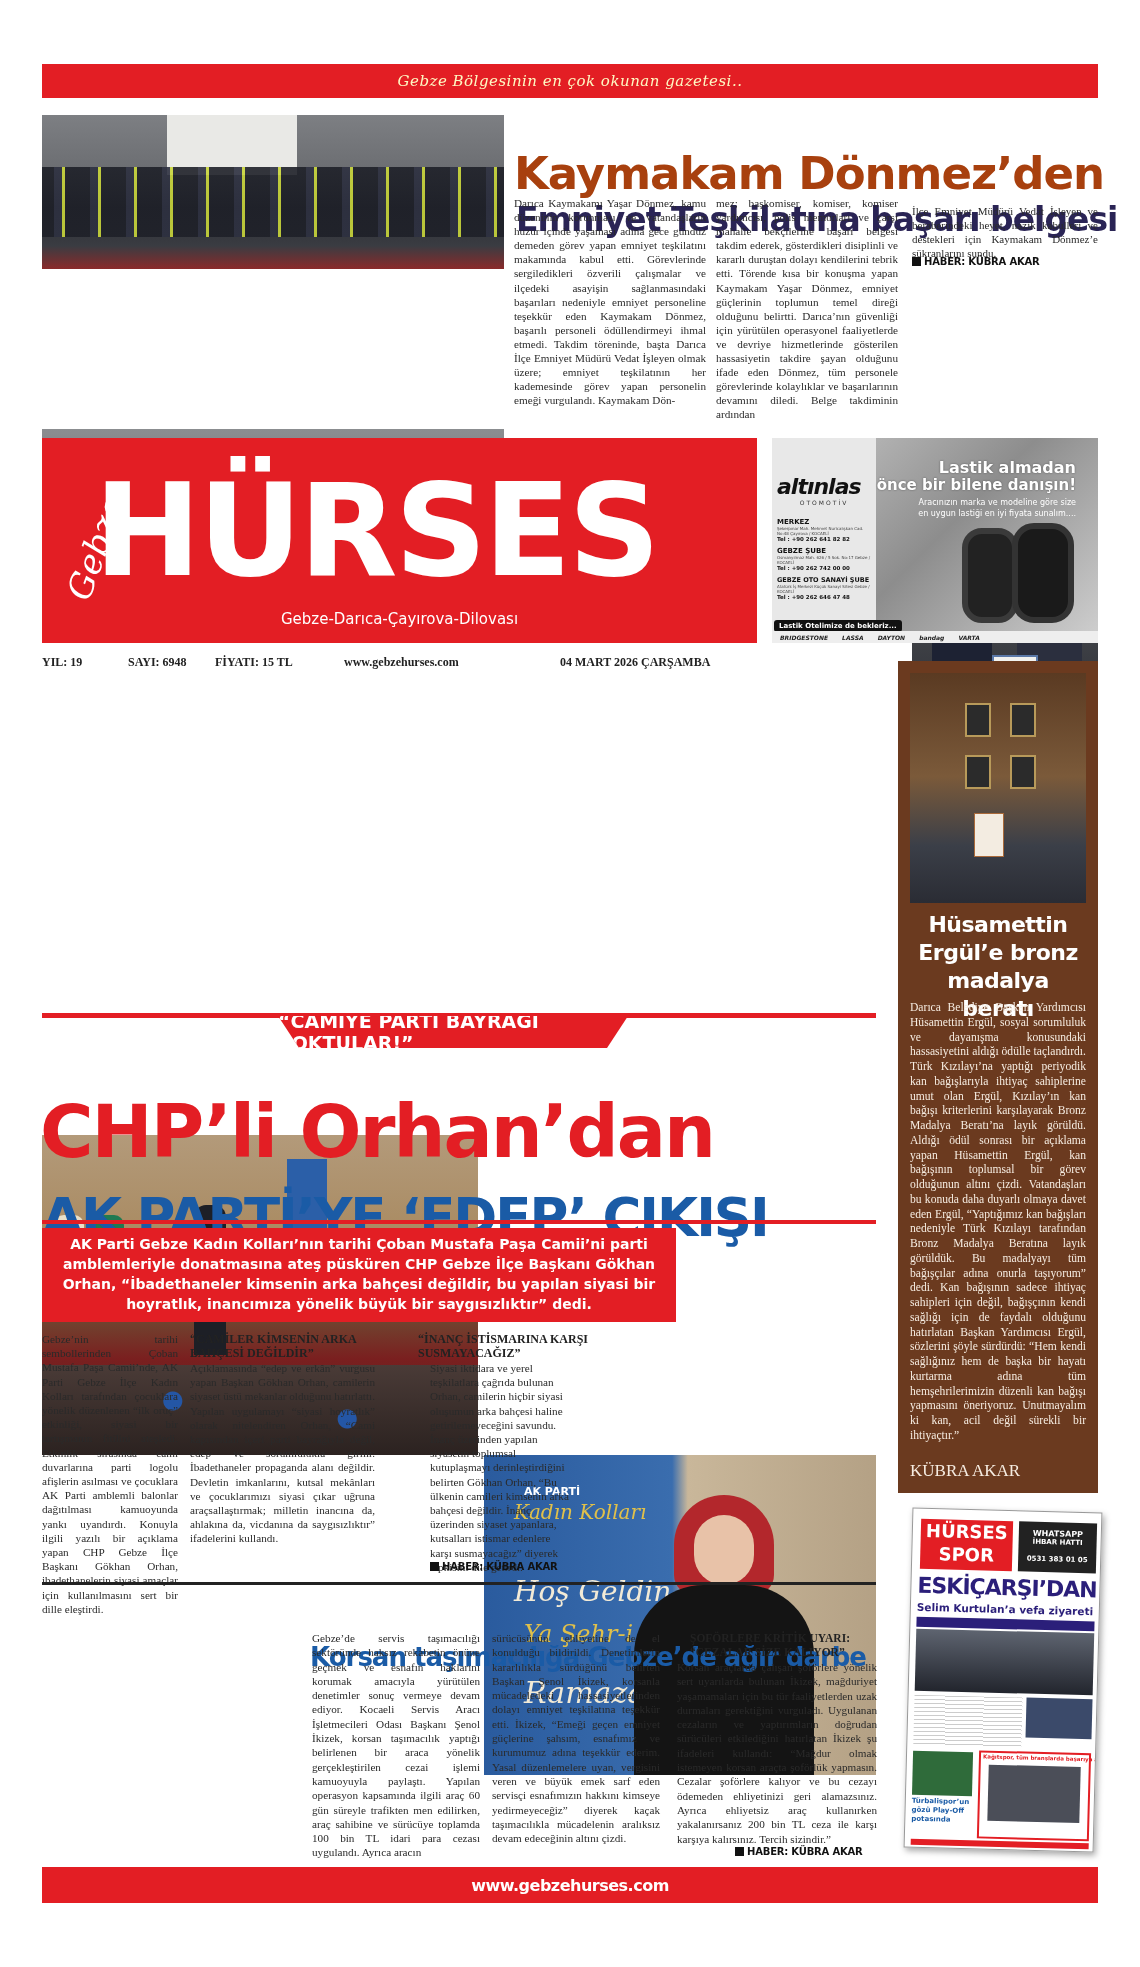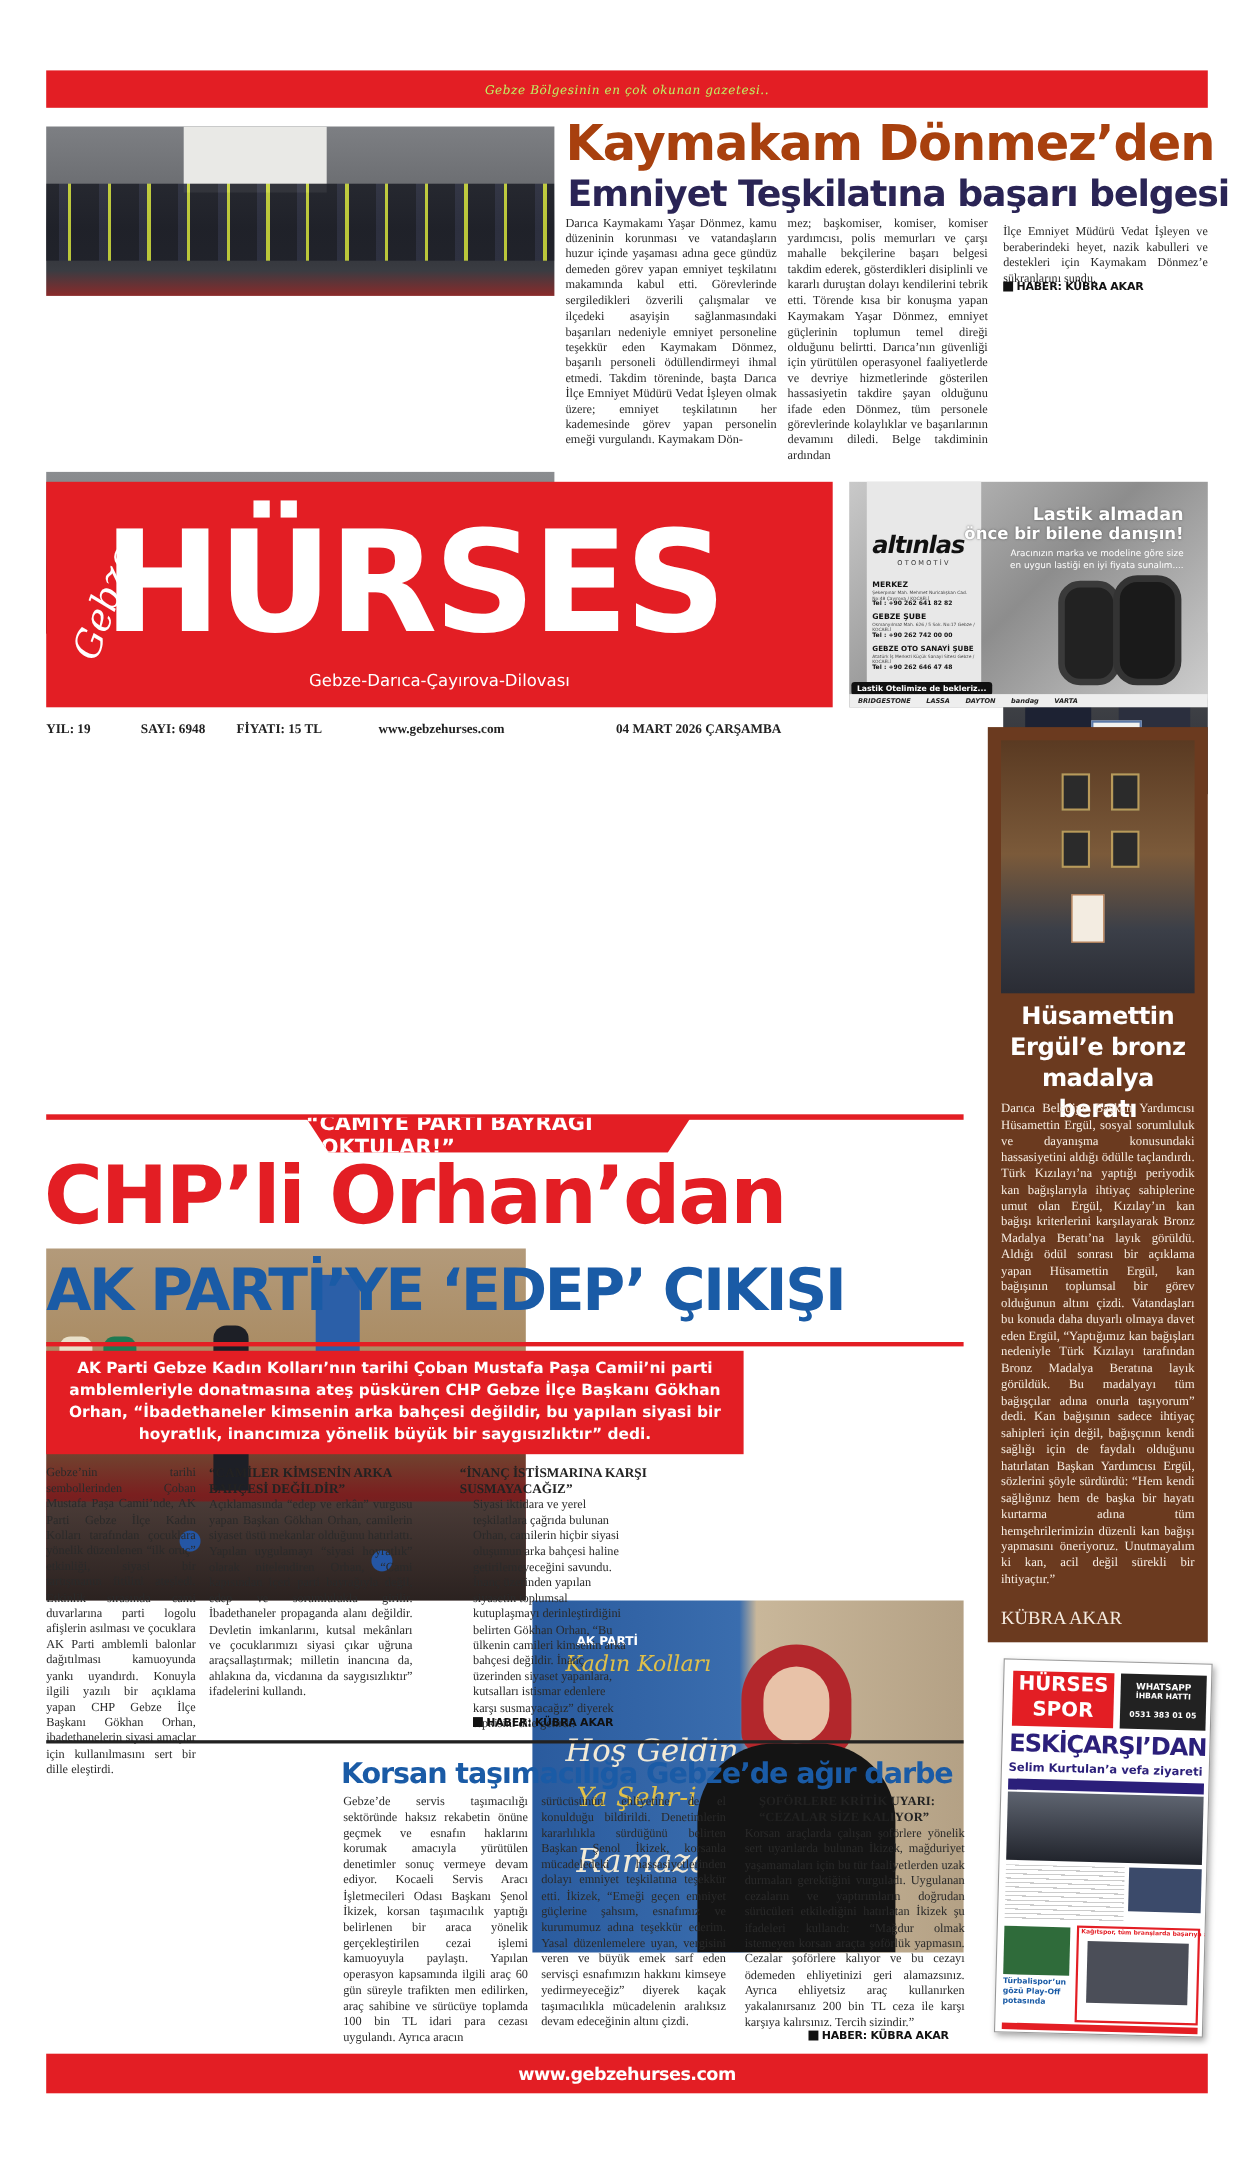--- a/index.html
+++ b/index.html
@@ -4,27 +4,27 @@
 <style>
   * { box-sizing: border-box; margin: 0; padding: 0; }
   body { width: 1140px; height: 1967px; background: #ffffff; font-family: "Liberation Serif", serif; color: #222; position: relative; overflow: hidden; }
   .abs { position: absolute; }
   .redbar { background: #e31e24; }
   .photo { background: #6b6b6b; overflow: hidden; position: relative; }
   .txt { font-family: "Liberation Serif", serif; font-size: 11.6px; line-height: 14.4px; text-align: justify; color: #2a2a2a; }
   .byline { font-family: "DejaVu Sans", sans-serif; font-weight: bold; font-size: 10px; color: #111; letter-spacing: -0.2px; }
   .byline::before { content: ""; display: inline-block; width: 9px; height: 9px; background: #111; margin-right: 3px; vertical-align: -1px; }
   .sub { font-family: "Liberation Serif", serif; font-weight: bold; font-size: 12px; text-align: left; line-height: 14px; color: #222; }
-  .heavy { font-family: "DejaVu Sans", sans-serif; font-weight: bold; }
+  .heavy { font-family: "DejaVu Sans", sans-serif; font-weight: bold; margin-top: 44px; }
 </style>
 </head>
 <body>
 
 <div class="abs redbar" style="left:42px;top:64px;width:1056px;height:34px;display:flex;align-items:center;justify-content:center;">
-  <span style="color:#bef264;font-family:'DejaVu Serif',serif;font-style:italic;font-size:11px;letter-spacing:0.5px;">Gebze Bölgesinin en çok okunan gazetesi..</span>
+  <span style="color:#fef9c3;font-family:'DejaVu Serif',serif;font-style:italic;font-size:15px;letter-spacing:0.5px;">Gebze Bölgesinin en çok okunan gazetesi..</span>
 </div>
 
 <div class="abs photo" style="left:42px;top:115px;width:462px;height:154px;background:linear-gradient(180deg,#7d7f83 0%,#6c6e72 35%,#2b2d33 60%,#3a3c42 85%,#8a2a2a 100%);">
   <div style="position:absolute;left:125px;top:0;width:130px;height:60px;background:#e9e9e6;"></div>
   <div style="position:absolute;left:0;top:52px;width:100%;height:70px;background:repeating-linear-gradient(90deg,#1e2028 0 12px,#2d3040 12px 20px,#c9d63a 20px 23px,#1e2028 23px 36px);opacity:0.9;"></div>
 </div>
 <div class="abs photo" style="left:42px;top:275px;width:462px;height:147px;background:linear-gradient(180deg,#8b8d90 0%,#7a7c80 40%,#2a2c33 60%,#1c1e24 100%);">
   <div style="position:absolute;left:220px;top:22px;width:68px;height:24px;background:#8a4b32;"></div>
   <div style="position:absolute;left:210px;top:95px;width:70px;height:28px;background:#c7232b;color:#fff;font:bold 14px 'DejaVu Sans',sans-serif;text-align:center;line-height:28px;">POLİS</div>
   <div style="position:absolute;left:0;bottom:0;width:100%;height:22px;background:repeating-linear-gradient(90deg,#b51f27 0 50px,#2a2c33 50px 62px);opacity:0.8;"></div>
@@ -51,21 +51,21 @@
 
 <div class="abs" style="left:42px;top:655px;width:715px;height:20px;font-family:'Liberation Serif',serif;font-weight:bold;font-size:12px;color:#222;">
   <span style="position:absolute;left:0;">YIL: 19</span>
   <span style="position:absolute;left:86px;">SAYI: 6948</span>
   <span style="position:absolute;left:173px;">FİYATI: 15 TL</span>
   <span style="position:absolute;left:302px;">www.gebzehurses.com</span>
   <span style="position:absolute;left:518px;">04 MART 2026 ÇARŞAMBA</span>
 </div>
 
 <div class="abs" style="left:772px;top:438px;width:326px;height:205px;background:linear-gradient(135deg,#c9c9c9,#8d8d8d 50%,#d0d0d0);overflow:hidden;font-family:'DejaVu Sans',sans-serif;">
-  <div style="position:absolute;left:16px;top:0;width:104px;height:254px;background:#e8e8e8;padding:22px 5px;">
+  <div style="position:absolute;left:0;top:0;width:104px;height:254px;background:#e8e8e8;padding:12px 5px;">
     <div style="font-weight:bold;font-style:italic;font-size:22px;color:#111;margin-top:24px;letter-spacing:-1px;">altınlas</div>
     <div style="font-size:6px;letter-spacing:2px;text-align:center;color:#333;">OTOMOTİV</div>
     <div style="margin-top:12px;">
       <div style="margin-bottom:5px;">
         <div style="font-weight:bold;font-size:7px;color:#111;">MERKEZ</div>
         <div style="font-size:4px;color:#444;line-height:5px;">Şekerpınar Mah. Mehmet Nuricalışkan Cad. No:48 Çayırova / KOCAELİ</div>
         <div style="font-weight:bold;font-size:5.5px;color:#111;">Tel : +90 262 641 82 82</div>
       </div>
       <div style="margin-bottom:5px;">
         <div style="font-weight:bold;font-size:7px;color:#111;">GEBZE ŞUBE</div>

